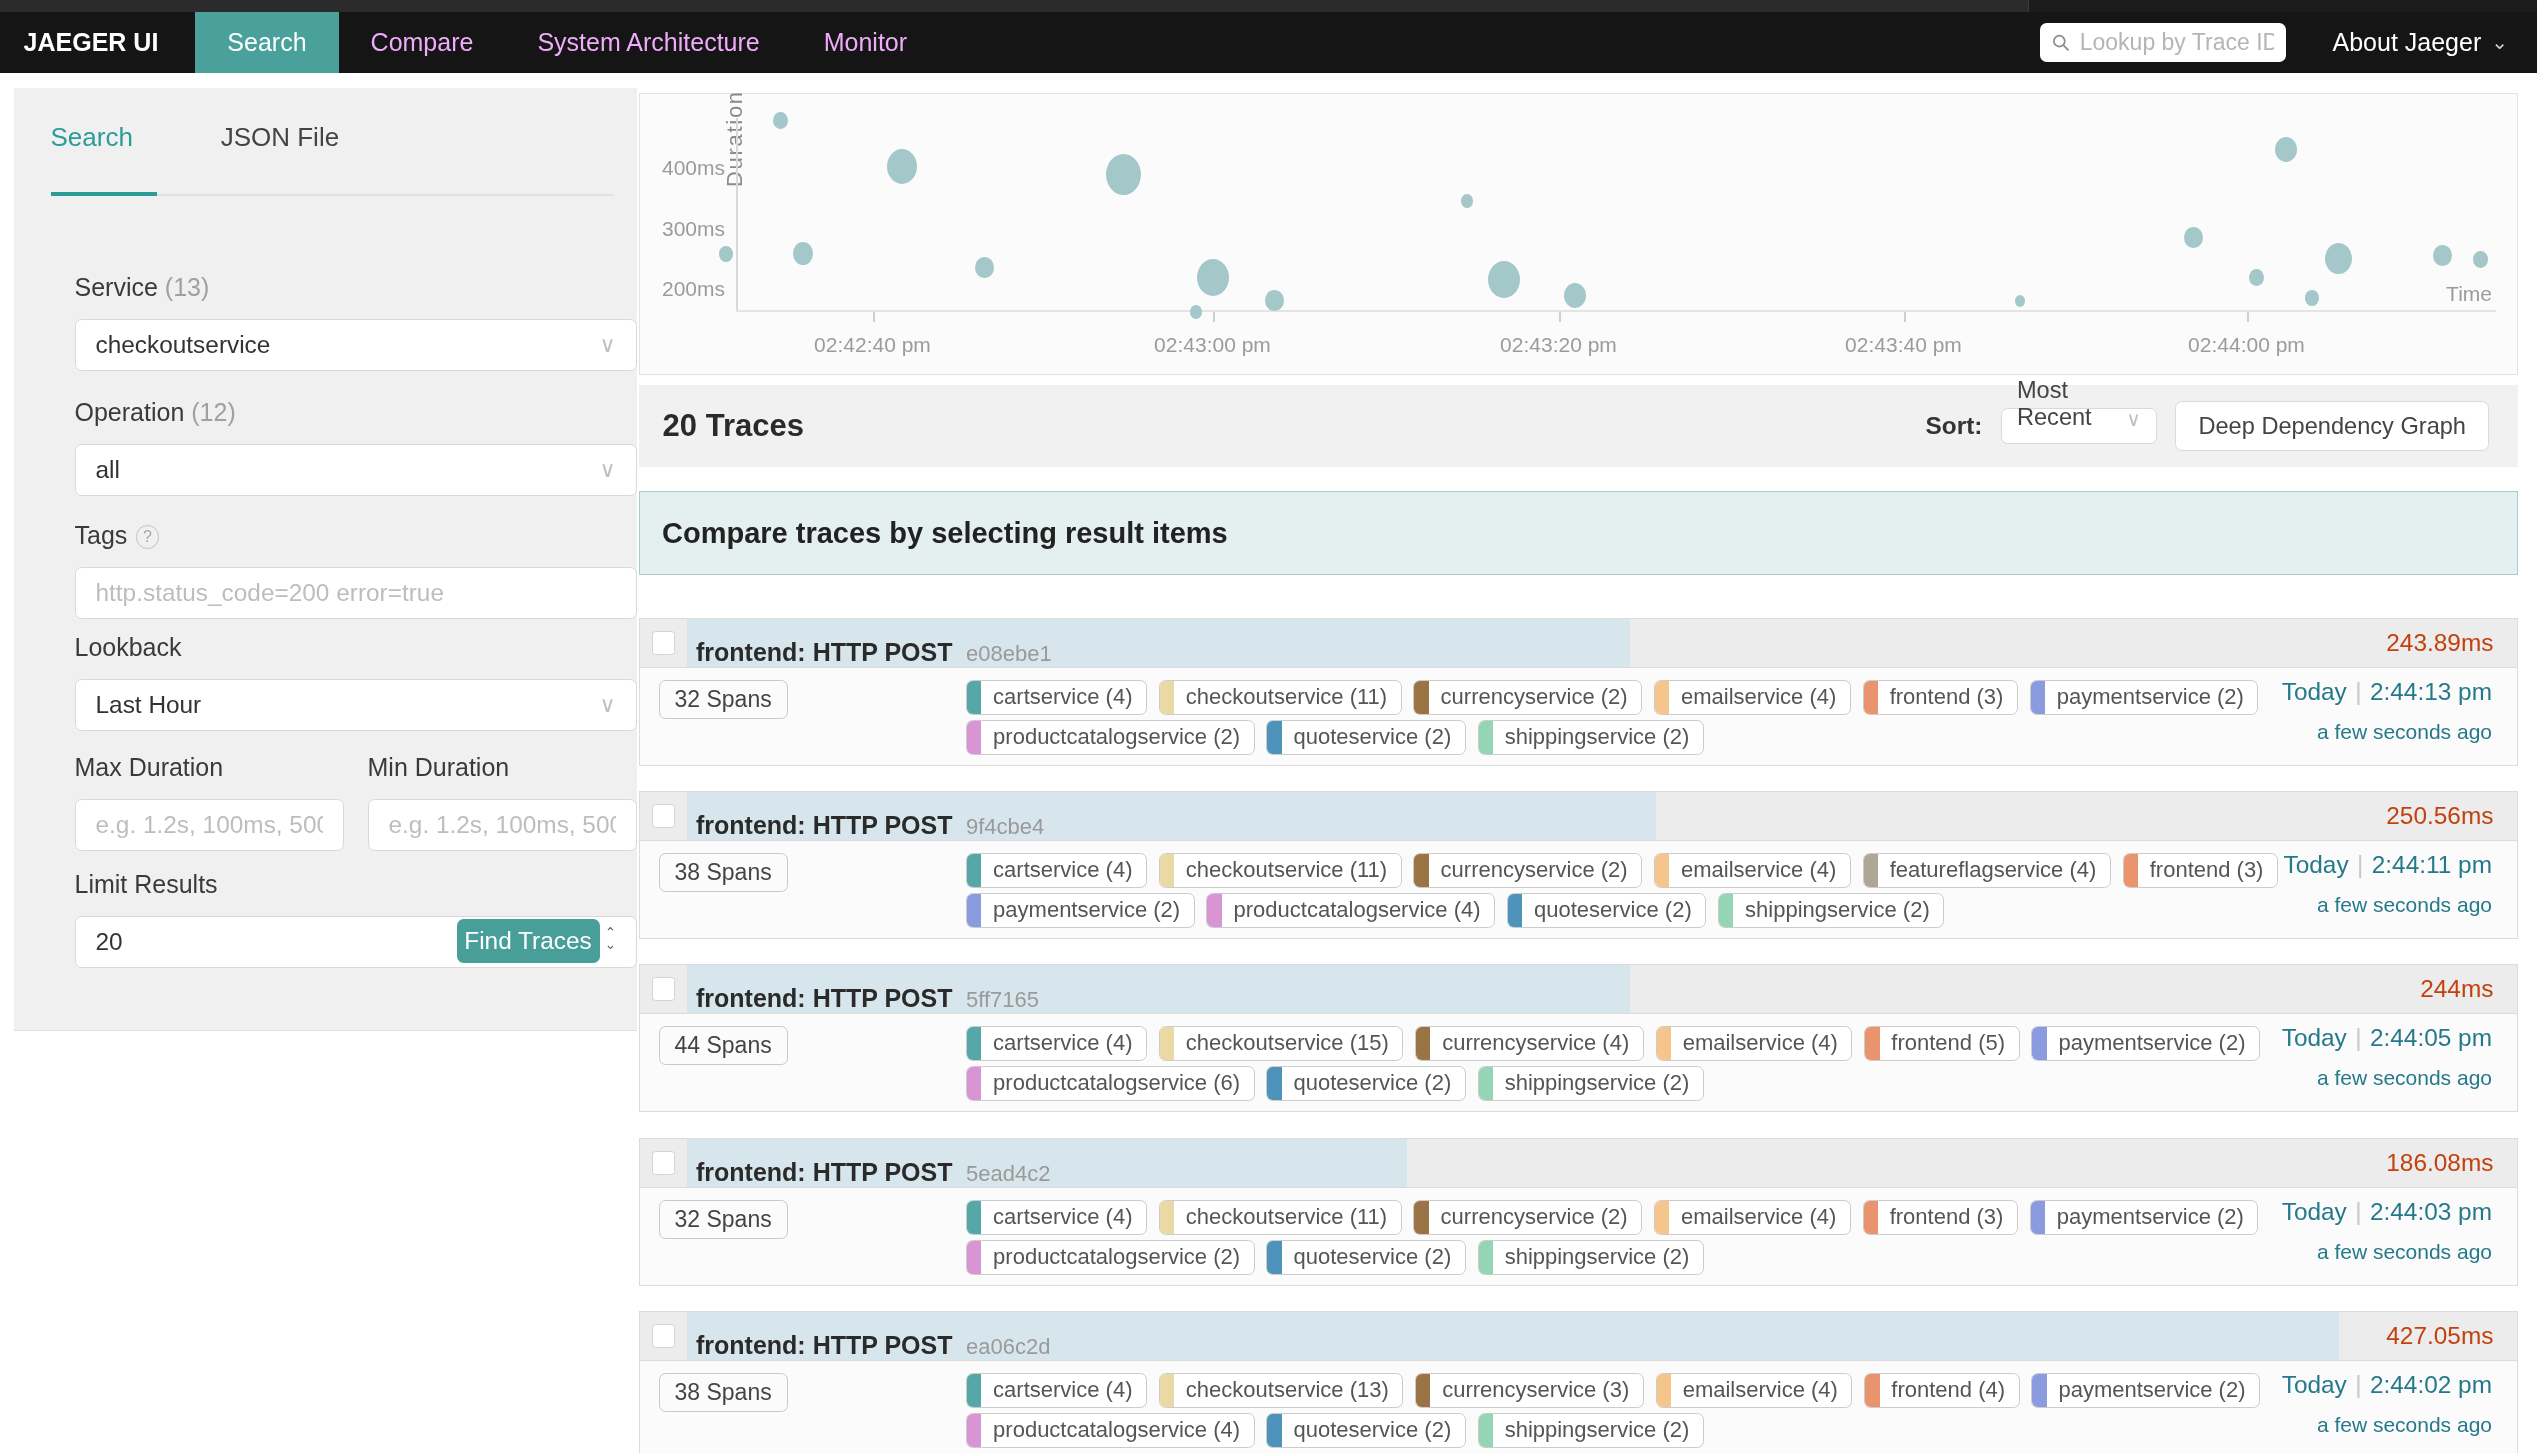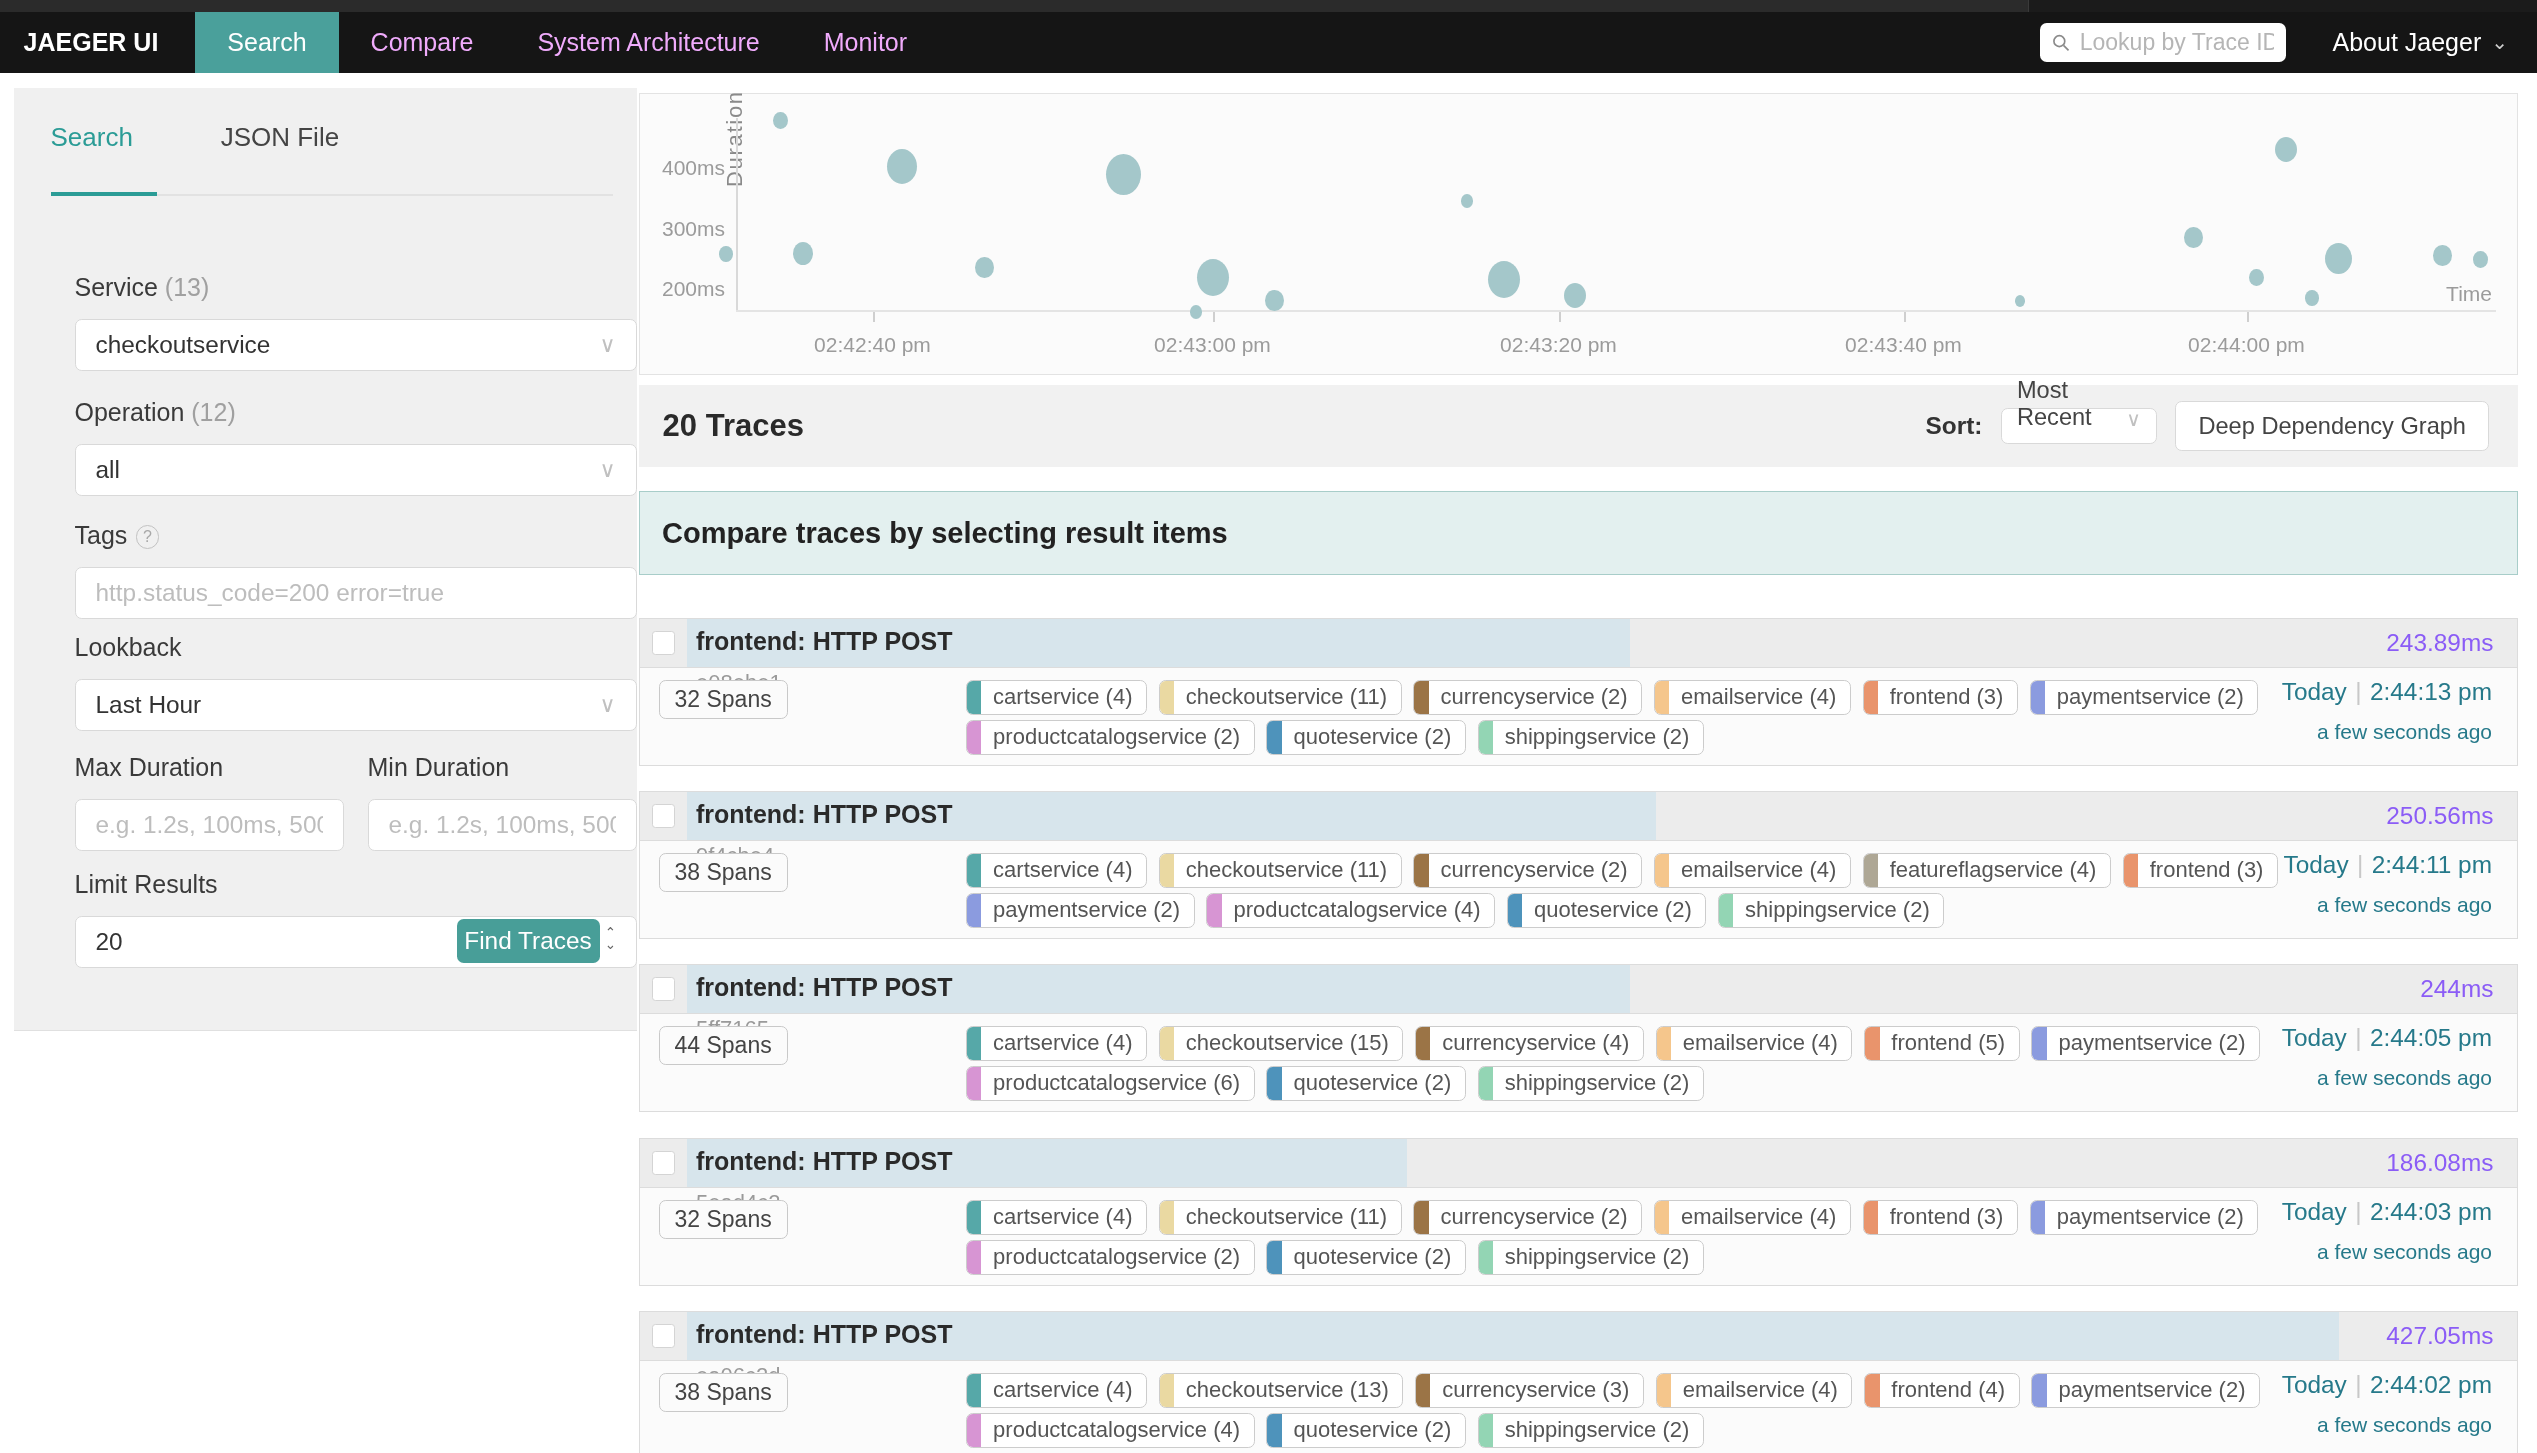--- a/index.html
+++ b/index.html
@@ -76,24 +76,24 @@
   .banner { position:absolute; left:0; top:491px; width:1879px; height:84px; background:#e3f0ef;
             border:1.7px solid #a8cdc9; display:flex; align-items:center; }
   .banner span { font-size:29px; font-weight:bold; color:#222; margin-left:22px; }
 
   
   .card { position:absolute; left:0; width:1879px; height:148px; border:0.8px solid #dcdcdc; background:#fbfbfb; }
   .card-head { position:relative; height:49px; background:#ececec; border-bottom:0.8px solid #dcdcdc; }
   .cb-zone { position:absolute; left:0; top:0; width:47px; height:100%; display:flex; align-items:center; justify-content:center; }
   .checkbox { width:23.6px; height:23.6px; background:#fff; border:1.7px solid #d4d4d4; border-radius:3.4px; cursor:pointer; }
   .dur-bar { position:absolute; left:47px; top:0; height:100%; background:#d7e5ec; }
-  .head-title { position:absolute; left:56px; top:8px; height:100%; display:flex; align-items:flex-start; gap:13.5px;flex-direction:column; }
+  .head-title { position:absolute; left:56px; top:0; height:100%; display:flex; align-items:flex-end; gap:13.5px; }
   .t-name { font-size:25px; font-weight:bold; color:#2a2a2a; }
   .t-id { font-size:22px; color:#9a9a9a; }
-  .t-dur { position:absolute; right:23.6px; top:0; height:100%; display:flex; align-items:center; font-size:24.4px; color:#8b5cf6; }
+  .t-dur { position:absolute; right:23.6px; top:0; height:100%; display:flex; align-items:center; font-size:24.4px; color:#c2410c; }
   .card-body { position:relative; height:98px; }
   .spans-chip { position:absolute; left:18.5px; top:11.8px; height:39px; border:0.8px solid #c9c9c9; border-radius:6.7px;
                 background:#fbfbfb; display:flex; align-items:center; padding:0 15px; font-size:23px; color:#444; cursor:pointer; }
   .tag-rows { position:absolute; left:326px; top:11.8px; display:flex; flex-direction:column; gap:5px; }
   .tag-row { display:flex; gap:11.8px;align-items:flex-end; }
   .tag { display:flex; height:35px; border:0.8px solid #cccccc; border-radius:6.7px; background:#fff; overflow:hidden; cursor:pointer; }
   .tag-strip { width:14.3px; height:100%; }
   .tag-label { font-size:22px; color:#555; display:flex; align-items:center; padding:0 13.5px 0 11.8px; }
   .time-zone { position:absolute; right:25px; top:10px; text-align:right; }
   .time-main { font-size:24.4px; color:#26798a; }

